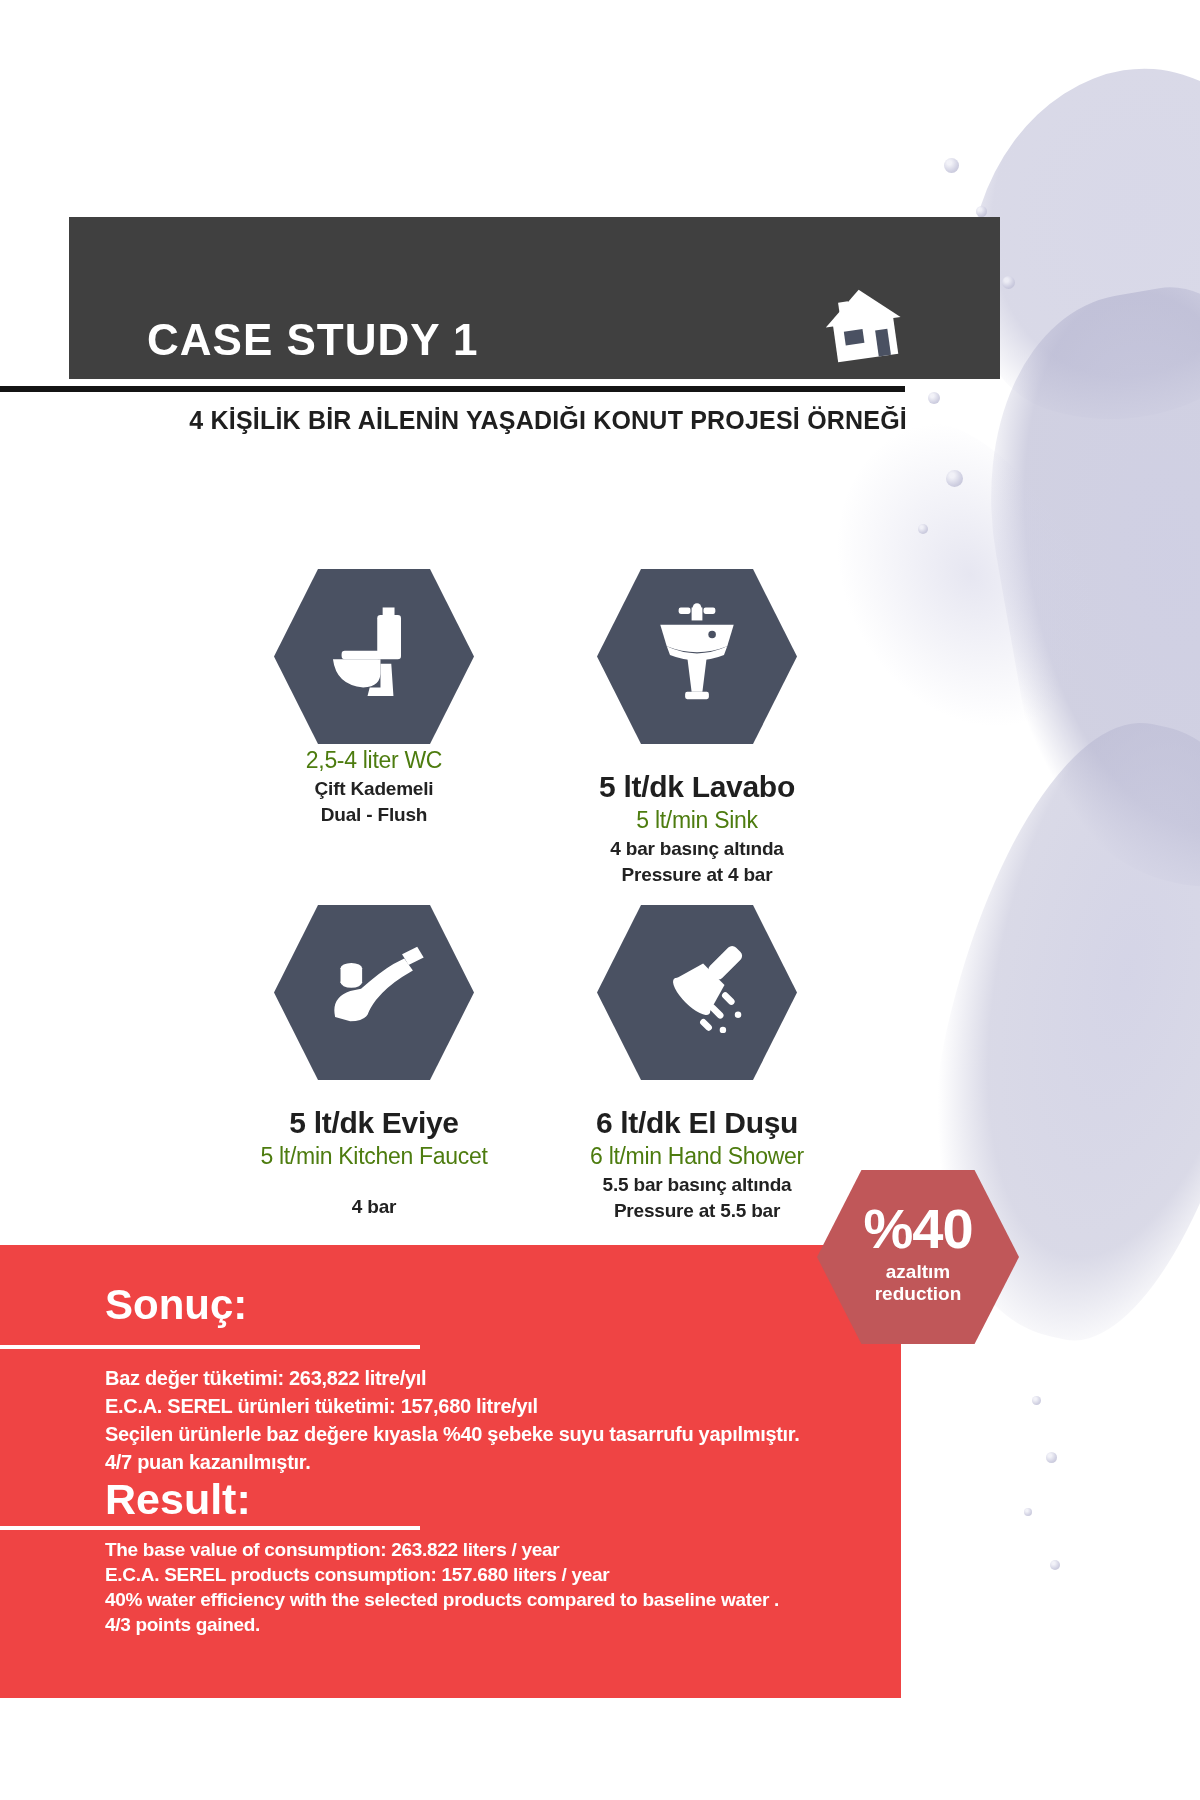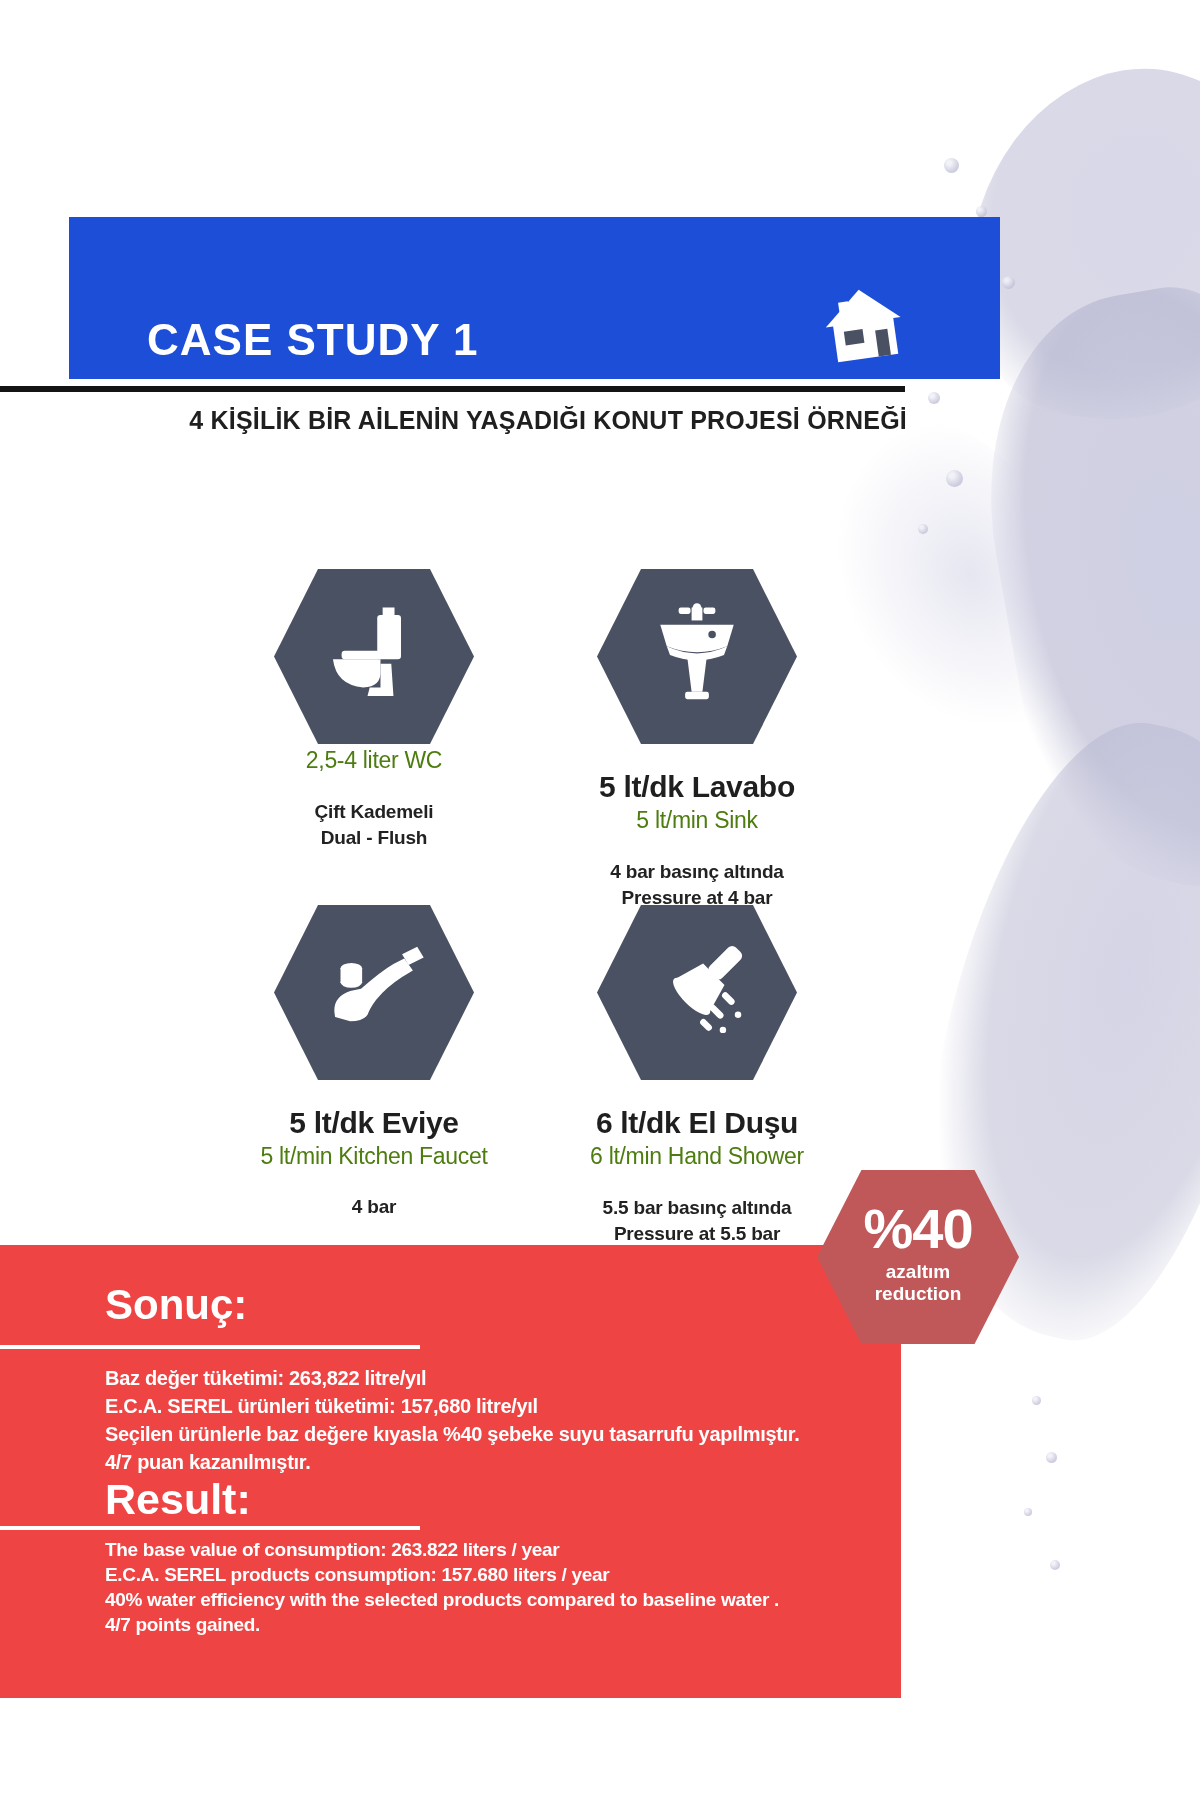--- a/index.html
+++ b/index.html
@@ -38,21 +38,21 @@
     transform:rotate(12deg);
   }
   .droplet{
     position:absolute;border-radius:50%;
     background:radial-gradient(circle at 35% 32%, #f0f0f7 15%, #cacade 60%, #b1b1ca 100%);
     opacity:.85;
   }
   
   .header-box{
     position:absolute;left:69px;top:217px;width:931px;height:162px;
-    background:#1d4ed8;z-index:2;
+    background:#404040;z-index:2;
   }
   .header-title{
     position:absolute;left:78px;bottom:14px;
     color:#ffffff;font-size:44px;font-weight:700;letter-spacing:1px;
   }
   .house-icon{position:absolute;left:754px;top:70px;width:82px;height:84px;}
   .black-rule{
     position:absolute;left:0;top:386px;width:905px;height:6px;
     background:#141414;z-index:2;
   }
@@ -72,21 +72,21 @@
   .cell-4{left:527px;top:905px;}
   .hex{
     width:200px;height:175px;margin:0 auto;
     background:#4a5162;
     clip-path:polygon(0 50%,22% 0,78% 0,100% 50%,78% 100%,22% 100%);
     display:flex;align-items:center;justify-content:center;
   }
   .hex svg{width:108px;height:108px;}
   .p-title{margin-top:26px;color:#1f1f1f;font-size:30px;font-weight:700;letter-spacing:-.3px;}
   .p-sub{margin-top:3px;color:#4d7c0f;font-size:23px;font-weight:400;letter-spacing:-.3px;}
-  .p-notes{margin-top:25px;color:#222222;font-size:19px;font-weight:700;line-height:26px;letter-spacing:-.2px;}
+  .p-notes{margin-top:2px;color:#222222;font-size:19px;font-weight:700;line-height:26px;letter-spacing:-.2px;}
   
   .badge-hex{
     position:absolute;left:817px;top:1170px;width:202px;height:174px;
     background:#c05759;
     clip-path:polygon(0 50%,22% 0,78% 0,100% 50%,78% 100%,22% 100%);
     z-index:3;text-align:center;color:#fff;
   }
   .badge-value{margin-top:26px;font-size:56px;font-weight:700;letter-spacing:-1px;}
   .badge-label{font-size:19px;font-weight:700;line-height:22px;}
   
@@ -245,17 +245,17 @@
       <div>E.C.A. SEREL ürünleri tüketimi: 157,680 litre/yıl</div>
       <div>Seçilen ürünlerle baz değere kıyasla %40 şebeke suyu tasarrufu yapılmıştır.</div>
       <div>4/7 puan kazanılmıştır.</div>
     </div>
     <div class="panel-heading-en">Result:</div>
     <div class="panel-rule-2"></div>
     <div class="panel-body-en">
       <div>The base value of consumption: 263.822 liters / year</div>
       <div>E.C.A. SEREL products consumption: 157.680 liters / year</div>
       <div>40% water efficiency with the selected products compared to baseline water .</div>
-      <div>4/7 points gained.</div>
+      <div>4/3 points gained.</div>
     </div>
   </div>
 
 </div>
 
 </body></html>

